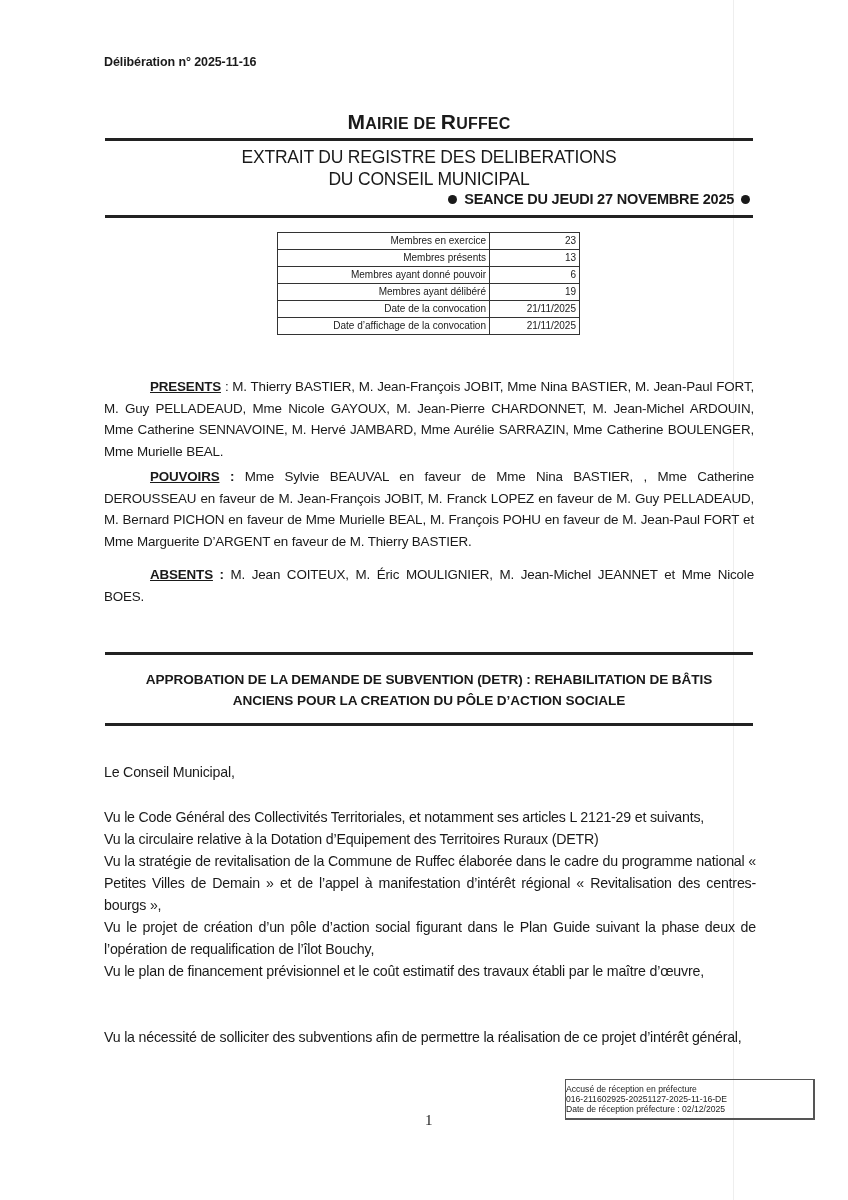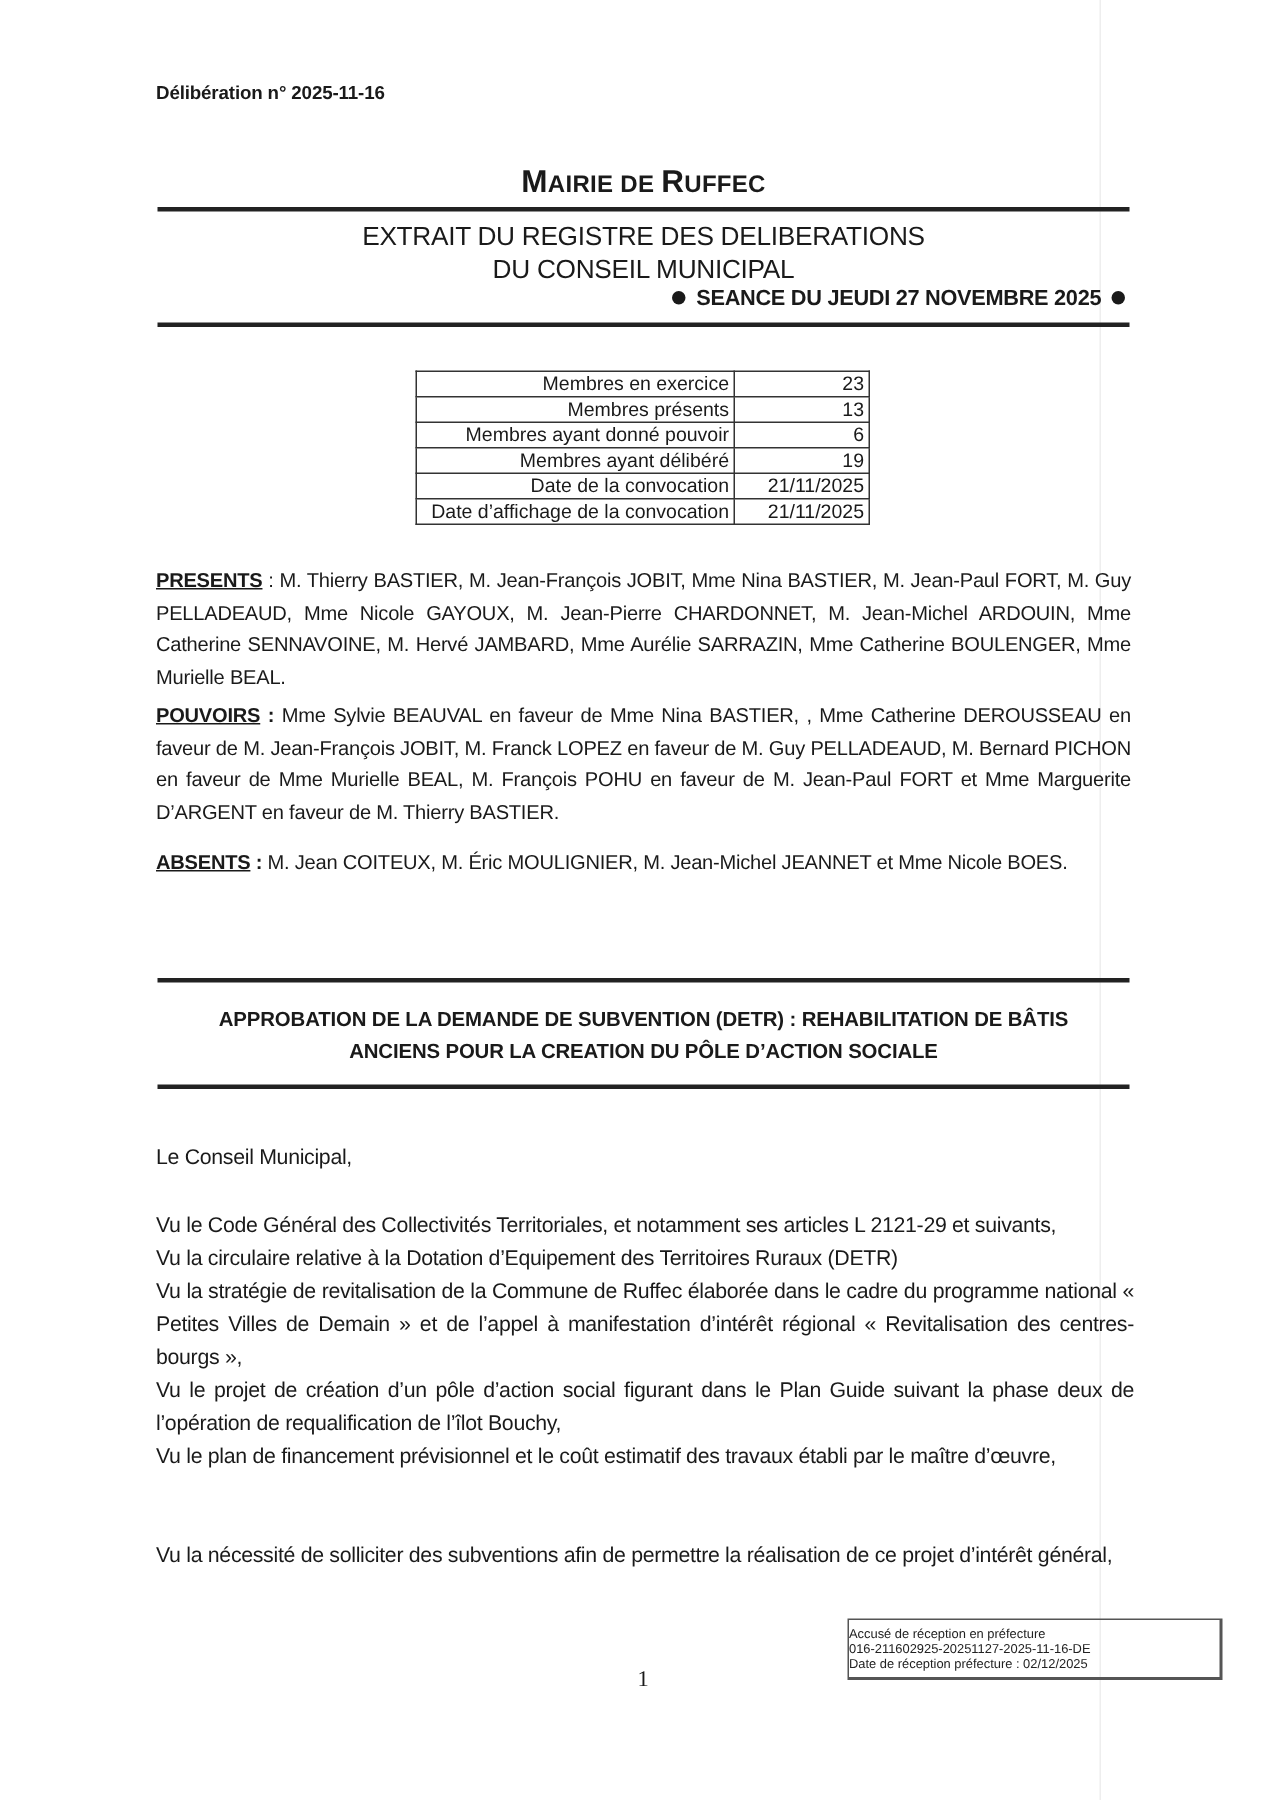--- a/index.html
+++ b/index.html
@@ -19,32 +19,32 @@
     }
     .mairie-title .sc { font-size: 16px; text-align: right; }
 
     .rule { position: absolute; left: 105px; width: 648px; height: 3px; background: #222; }
 
     .extrait { position: absolute; left: 105px; width: 648px; top: 146px; text-align: center; font-size: 17.5px; line-height: 22px; letter-spacing: -0.2px; }
     .seance { position: absolute; left: 105px; width: 648px; top: 191px; text-align: right; font-size: 14.5px; font-weight: bold; letter-spacing: -0.2px; }
     .dot { display: inline-block; width: 9px; height: 9px; border-radius: 50%; background: #1a1a1a; vertical-align: middle; margin: 0 3px; position: relative; top: -1px; }
 
     table.stats {
-      position: absolute; left: 277px; top: 247px; border-collapse: collapse;
-      font-size: 13px;
+      position: absolute; left: 277px; top: 232px; border-collapse: collapse;
+      font-size: 10px;
     }
     table.stats td { border: 1px solid #333; height: 16px; padding: 0 3px; line-height: 16px; text-align: right; }
     table.stats td.lbl { width: 205px; }
     table.stats td.val { width: 83px; }
 
     .para {
       position: absolute; left: 104px; width: 650px; font-size: 13.4px; line-height: 21.5px;
       text-align: justify; letter-spacing: -0.15px;
     }
-    .para .head { font-weight: bold; text-decoration: underline; }
+    .para .head { font-weight: bold; text-decoration: underline; margin-left: 46px; }
     .para .colon { font-weight: bold; }
 
     .section-title {
       position: absolute; left: 105px; width: 648px; top: 669px; text-align: center;
       font-size: 13.6px; font-weight: bold; line-height: 21px; letter-spacing: -0.1px;
     }
 
     .body-text {
       position: absolute; left: 104px; width: 652px; font-size: 14.2px; line-height: 22px;
       text-align: justify; letter-spacing: -0.2px;

